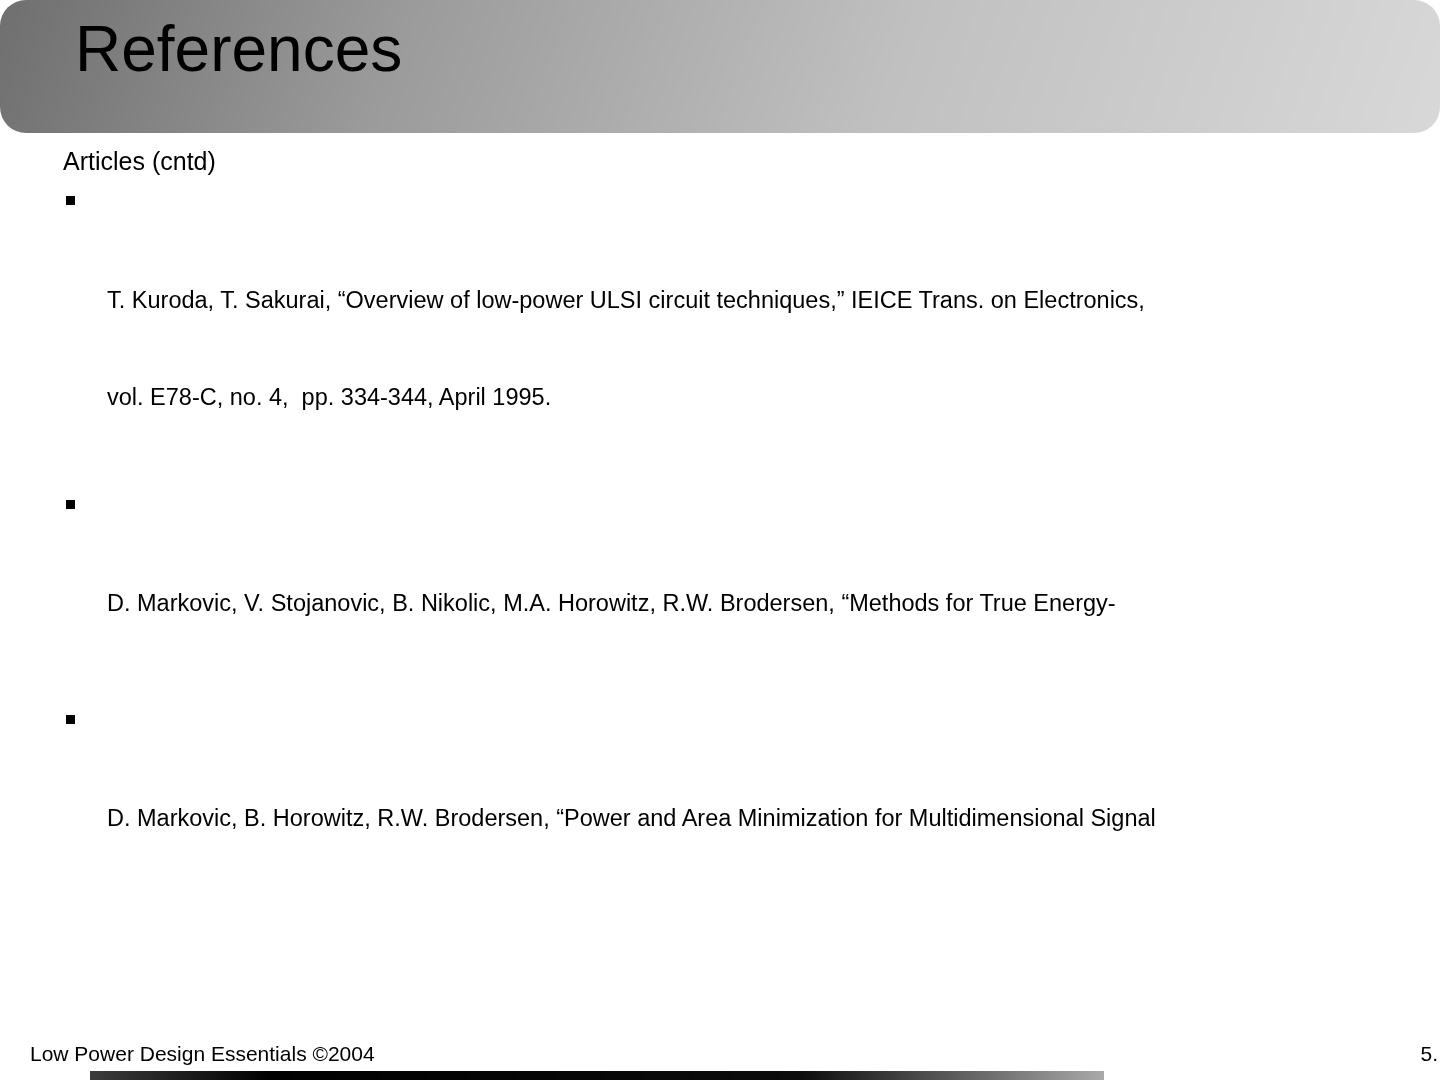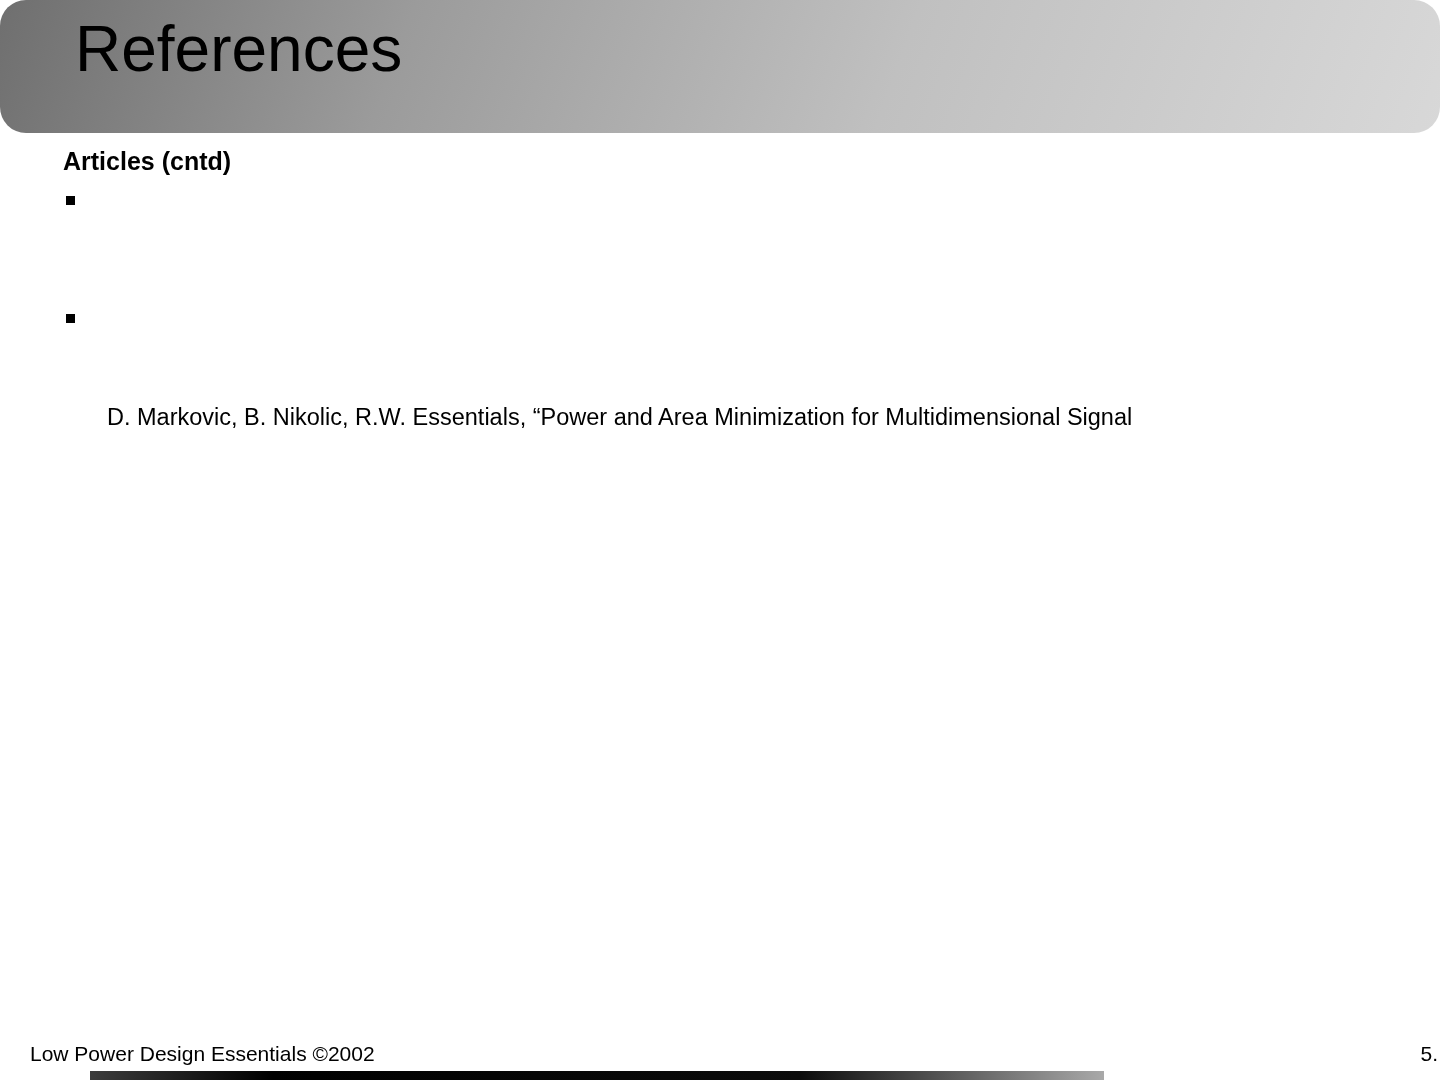--- a/index.html
+++ b/index.html
@@ -16,21 +16,21 @@
     border-radius: 26px;
   }
   .title {
     position: absolute; left: 75px; top: 12px;
     font-size: 64px; line-height: 74px; font-weight: 400; color: #000;
   }
   .content {
     position: absolute; left: 63px; top: 146px; width: 1332px;
   }
   .section-heading {
-    font-size: 25px; font-weight: bold; line-height: 30px; margin: 0 0 10px 0;
+    font-size: 25px; font-weight: normal; line-height: 30px; margin: 0 0 10px 0;
   }
   .ref {
     position: relative; padding-left: 44px; margin: 0 0 11px 0;
     font-size: 23.5px; line-height: 32.5px; white-space: pre-wrap;
   }
   .ref.gap-lg { margin-bottom: 20px; }
   .sq {
     position: absolute; left: 3px; top: 10px; width: 9px; height: 9px;
     background: #000;
   }
@@ -49,29 +49,35 @@
 </head>
 <body>
 
 <div class="header">
   <div class="title">References</div>
 </div>
 
 <div class="content">
   <h2 class="section-heading">Articles (cntd)</h2>
 
+  <div class="ref">
+    <span class="sq"></span>
+    <div class="ln">T. Kuroda, T. Sakurai, “Overview of low-power ULSI circuit techniques,” IEICE Trans. on Electronics,</div>
+    <div class="ln">vol. E78-C, no. 4,  pp. 334-344, April 1995.</div>
+  </div>
 
   <div class="ref gap-lg">
     <span class="sq"></span>
+    <div class="ln">D. Markovic, V. Stojanovic, B. Nikolic, M.A. Horowitz, R.W. Brodersen, “Methods for True Energy-</div>
   </div>
 
   <div class="ref">
     <span class="sq"></span>
-    <div class="ln">D. Markovic, B. Nikolic, R.W. Essentials, “Power and Area Minimization for Multidimensional Signal</div>
+    <div class="ln">D. Markovic, B. Horowitz, R.W. Brodersen, “Power and Area Minimization for Multidimensional Signal</div>
     
     
   </div>
 
 </div>
 
-<div class="footer-left">Low Power Design Essentials ©2002</div>
+<div class="footer-left">Low Power Design Essentials ©2004</div>
 <div class="page-num">5.</div>
 <div class="bottom-bar"></div>
 
 </body></html>

